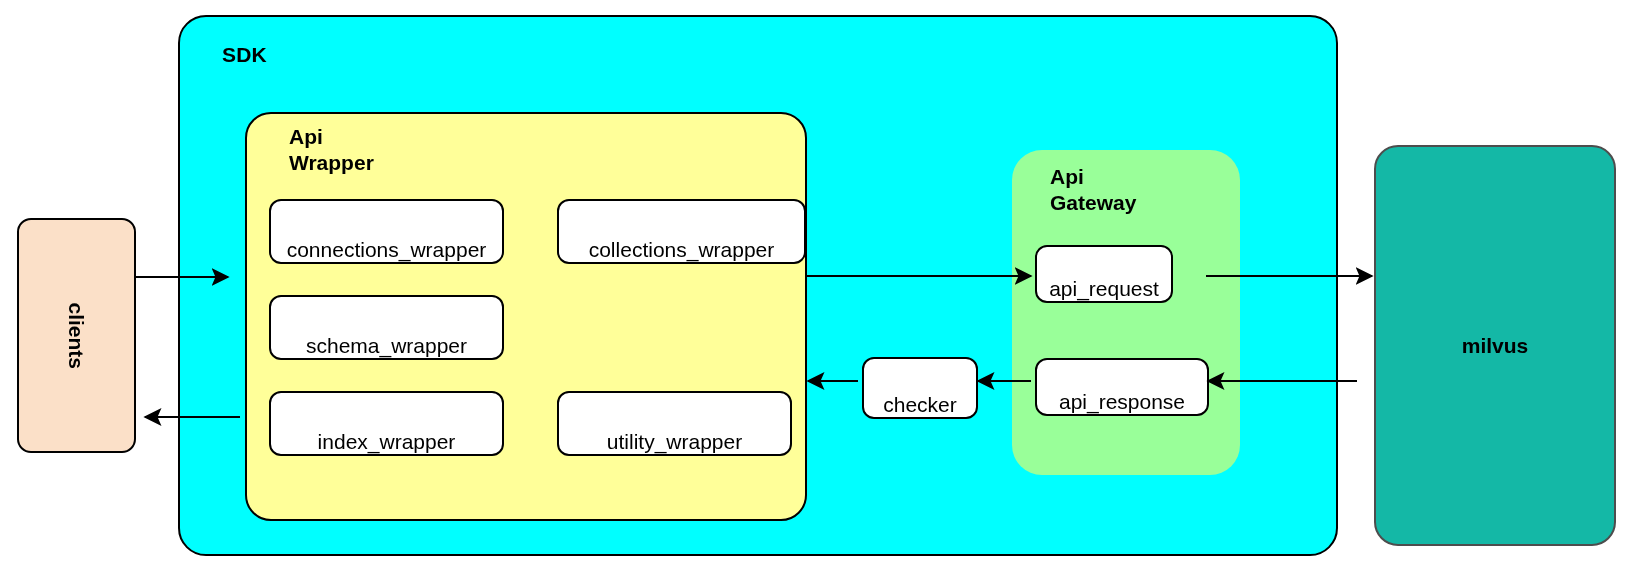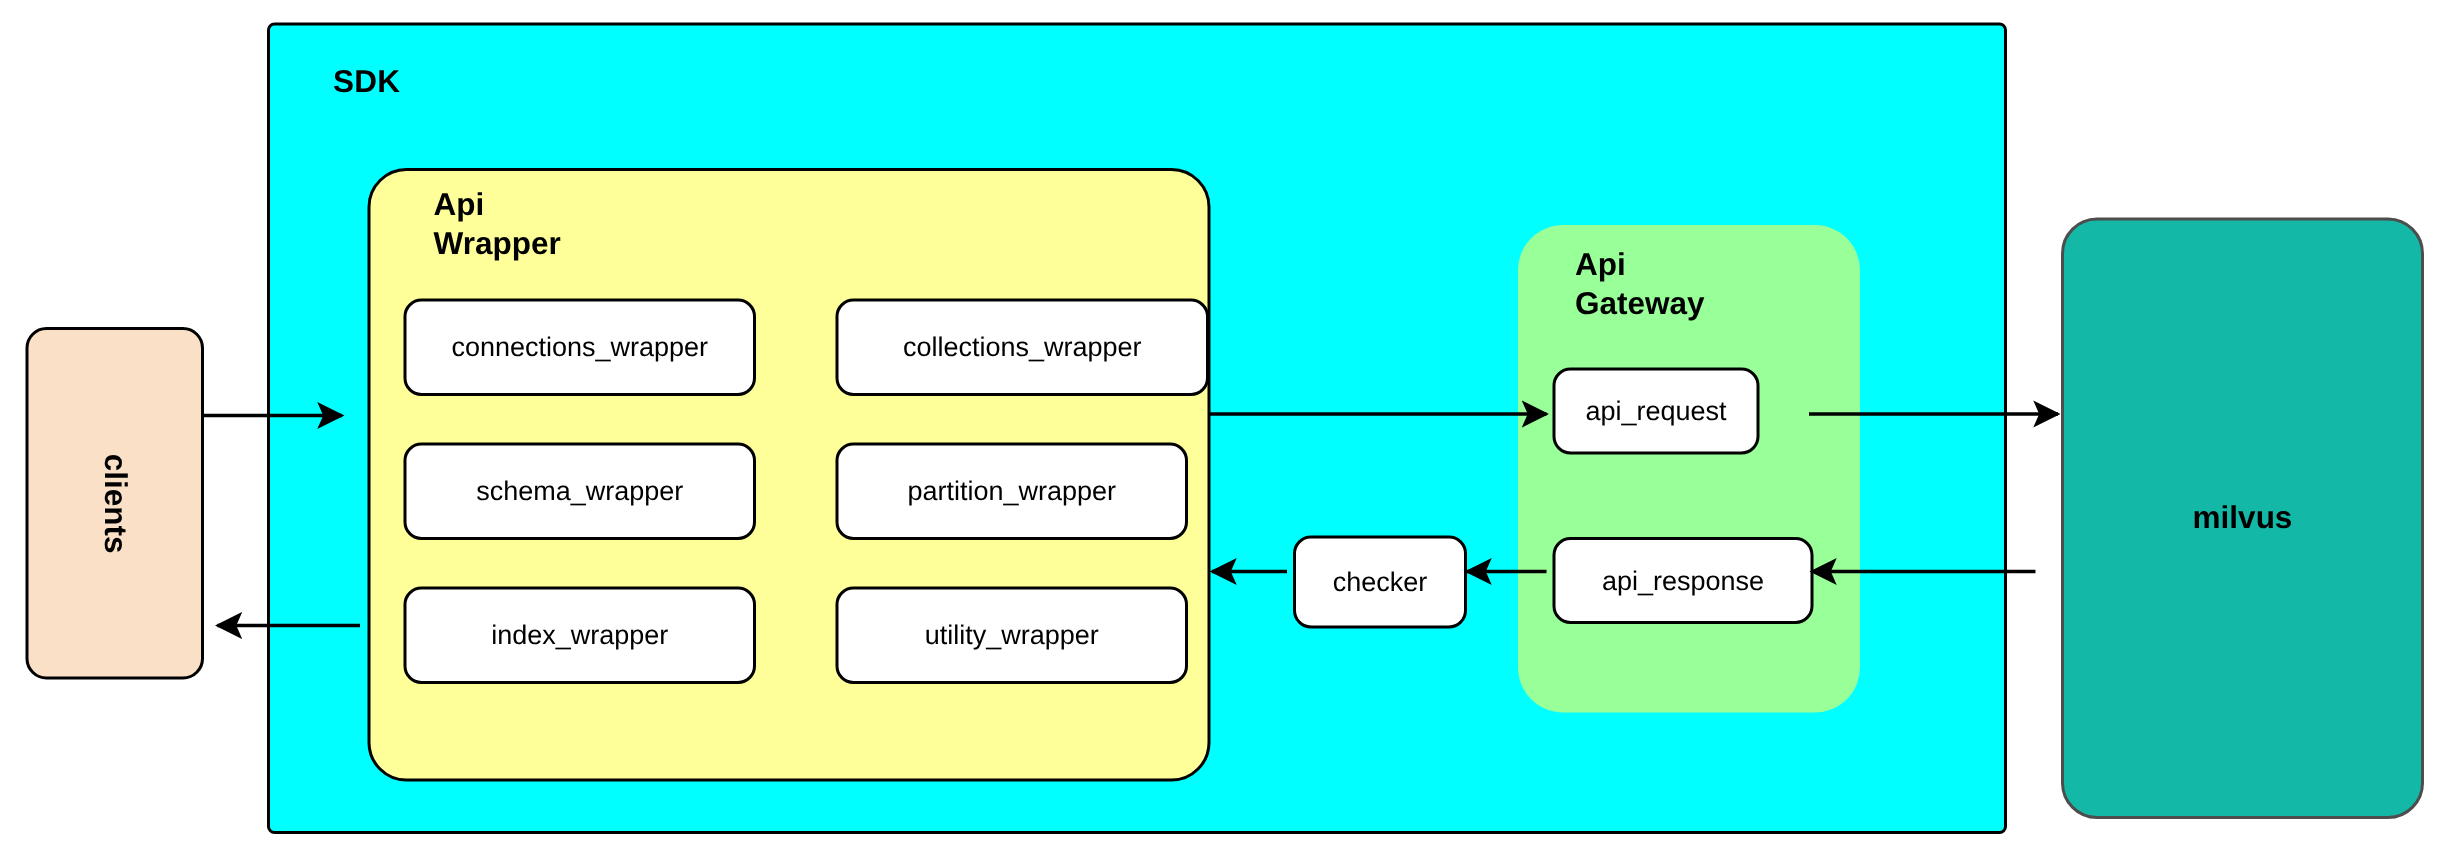--- a/index.html
+++ b/index.html
@@ -33,21 +33,21 @@
   }
 
   
   .sdk-container {
     left: 178px;
     top: 15px;
     width: 1160px;
     height: 541px;
     background: #00ffff;
     border: 2px solid #000000;
-    border-radius: 5px;
+    border-radius: 28px;
     display: block;
   }
   .sdk-title {
     position: absolute;
     left: 42px;
     top: 26px;
     font-size: 21px;
     font-weight: bold;
     letter-spacing: 0.2px;
     color: #000000;
@@ -96,22 +96,23 @@
     color: #000000;
     text-align: left;
     width: 150px;
   }
 
   
   .leafbox {
     background: #ffffff;
     border: 2px solid #000000;
     border-radius: 12px;
-    font-size: 18px;
+    font-size: 21px;
     font-weight: normal;
+    align-items: flex-end;
   }
 
   
   .clients-box {
     left: 17px;
     top: 218px;
     width: 119px;
     height: 235px;
     background: #fbe0c8;
     border: 2px solid #000000;
@@ -176,23 +177,20 @@
       <div class="node leafbox" style="left:22px; top:85px; width:235px; height:65px;">
         <span>connections_wrapper</span>
       </div>
       <div class="node leafbox" style="left:310px; top:85px; width:249px; height:65px;">
         <span>collections_wrapper</span>
       </div>
 
       <div class="node leafbox" style="left:22px; top:181px; width:235px; height:65px;">
         <span>schema_wrapper</span>
       </div>
-      <div class="node leafbox" style="left:310px; top:181px; width:235px; height:65px;">
-        <span>partition_wrapper</span>
-      </div>
 
       <div class="node leafbox" style="left:310px; top:277px; width:235px; height:65px;">
         <span>utility_wrapper</span>
       </div>
       <div class="node leafbox" style="left:22px; top:277px; width:235px; height:65px;">
         <span>index_wrapper</span>
       </div>
     </div>
 
     <div class="node leafbox checker-box" style="left:682px; top:340px;">

